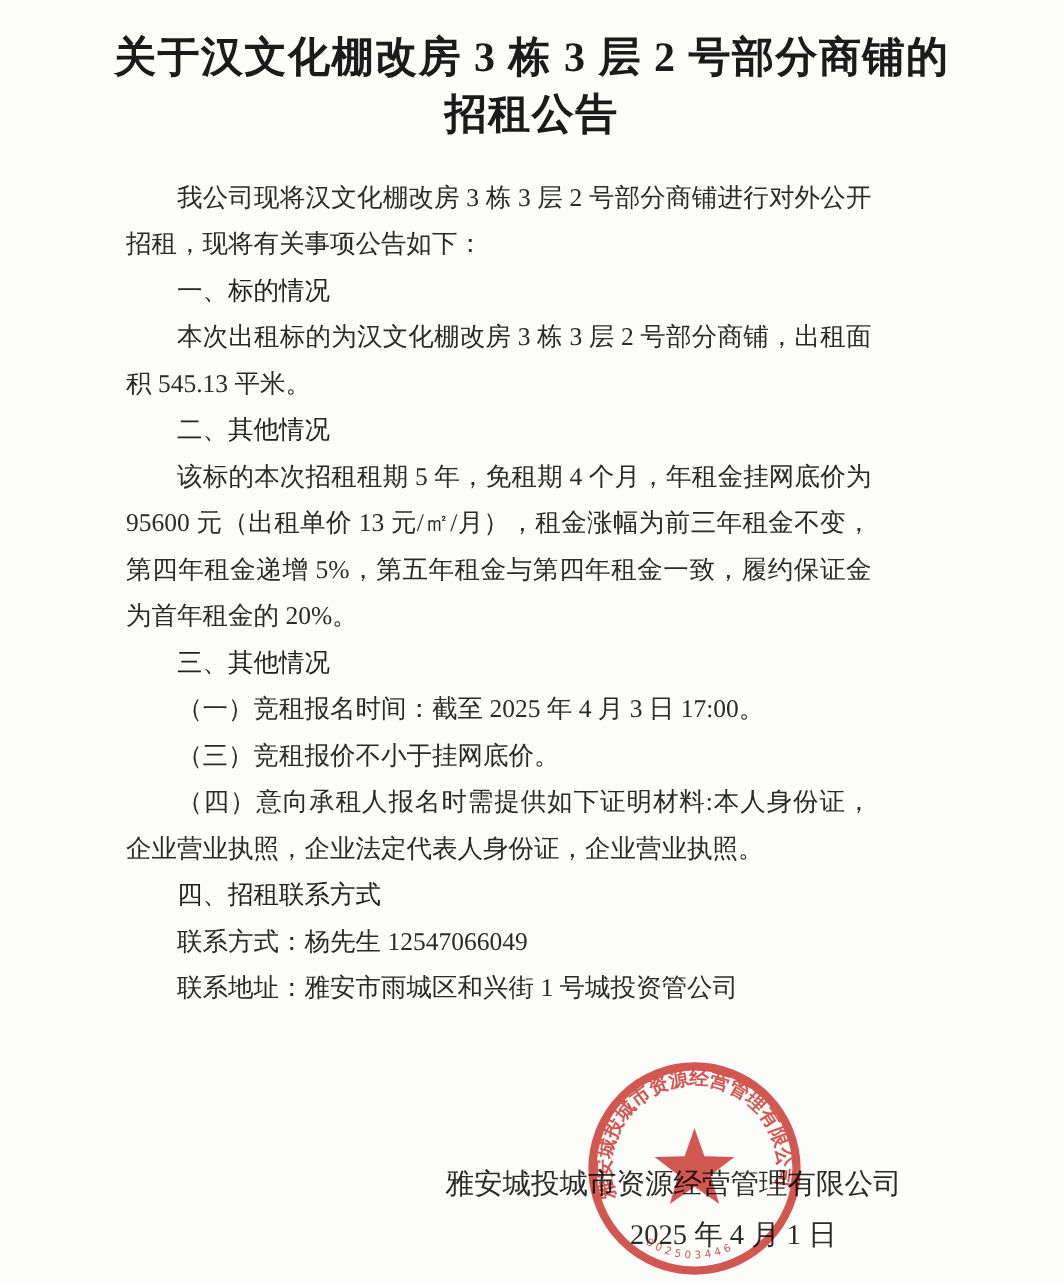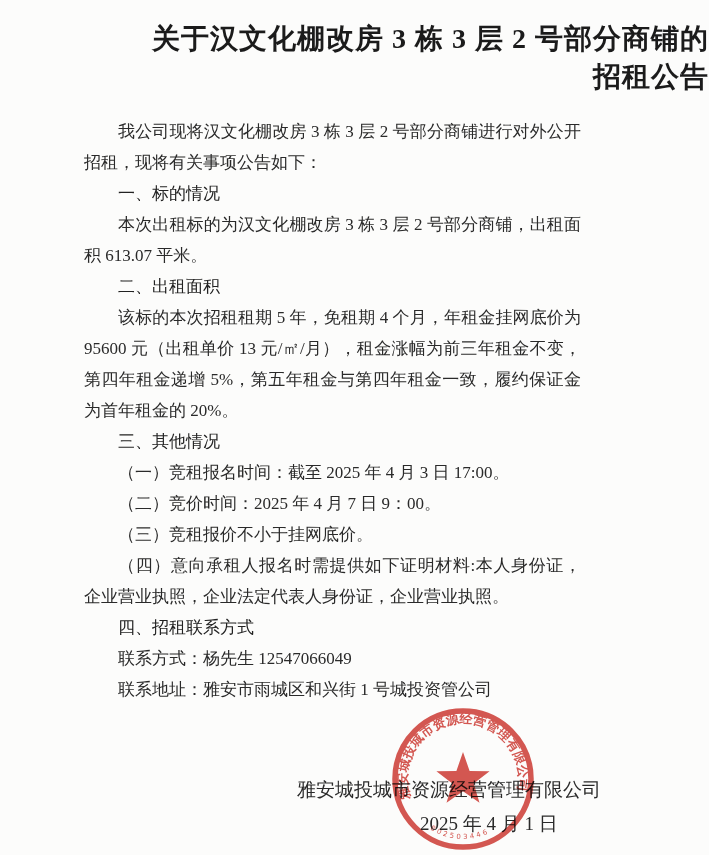--- a/index.html
+++ b/index.html
@@ -11,21 +11,21 @@
     color: #262626;
     position: relative;
     overflow: hidden;
   }
   .page {
     position: absolute;
     inset: 0;
   }
   .title {
     margin-top: 20px;
-    text-align: right;
+    text-align: center;
     font-size: 28px;
     line-height: 38px;
     font-weight: 700;
     color: #1b1b1b;
     letter-spacing: 1px;
   }
   .content {
     margin: 20px 128px 0 84px;
     font-size: 17px;
     line-height: 31px;
@@ -89,28 +89,27 @@
 
   <div class="title">
     <div>关于汉文化棚改房 3 栋 3 层 2 号部分商铺的</div>
     <div>招租公告</div>
   </div>
 
   <div class="content">
     <p>我公司现将汉文化棚改房 3 栋 3 层 2 号部分商铺进行对外公开招租，现将有关事项公告如下：</p>
 
     <p class="heading">一、标的情况</p>
-    <p>本次出租标的为汉文化棚改房 3 栋 3 层 2 号部分商铺，出租面积 613.07 平米。</p>
+    <p>本次出租标的为汉文化棚改房 3 栋 3 层 2 号部分商铺，出租面积 545.13 平米。</p>
 
-    <p class="heading">二、出租面积</p>
+    <p class="heading">二、其他情况</p>
     <p>该标的本次招租租期 5 年，免租期 4 个月，年租金挂网底价为 95600 元（出租单价 13 元/㎡/月），租金涨幅为前三年租金不变，第四年租金递增 5%，第五年租金与第四年租金一致，履约保证金为首年租金的 20%。</p>
 
     <p class="heading">三、其他情况</p>
     <p>（一）竞租报名时间：截至 2025 年 4 月 3 日 17:00。</p>
-    <p>（二）竞价时间：2025 年 4 月 7 日 9：00。</p>
     <p>（三）竞租报价不小于挂网底价。</p>
     <p>（四）意向承租人报名时需提供如下证明材料:本人身份证，企业营业执照，企业法定代表人身份证，企业营业执照。</p>
 
     <p class="heading">四、招租联系方式</p>
     <p>联系方式：杨先生 12547066049</p>
     <p>联系地址：雅安市雨城区和兴街 1 号城投资管公司</p>
   </div>
 
   <div class="company-line">雅安城投城市资源经营管理有限公司</div>
   <div class="date-line">2025 年 4 月 1 日</div>

